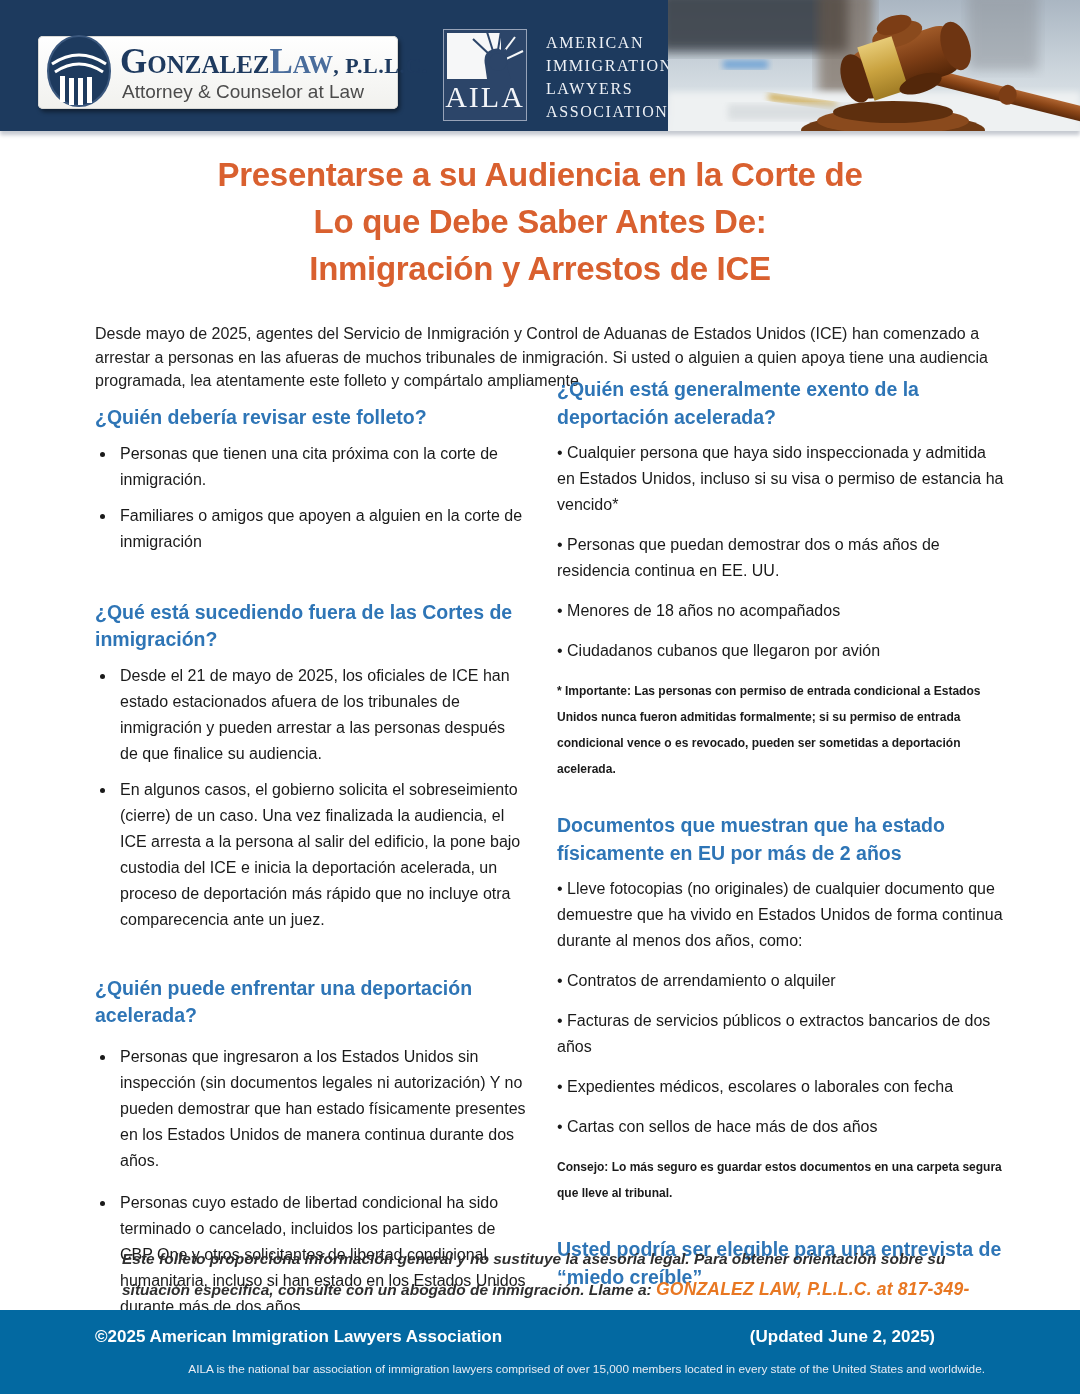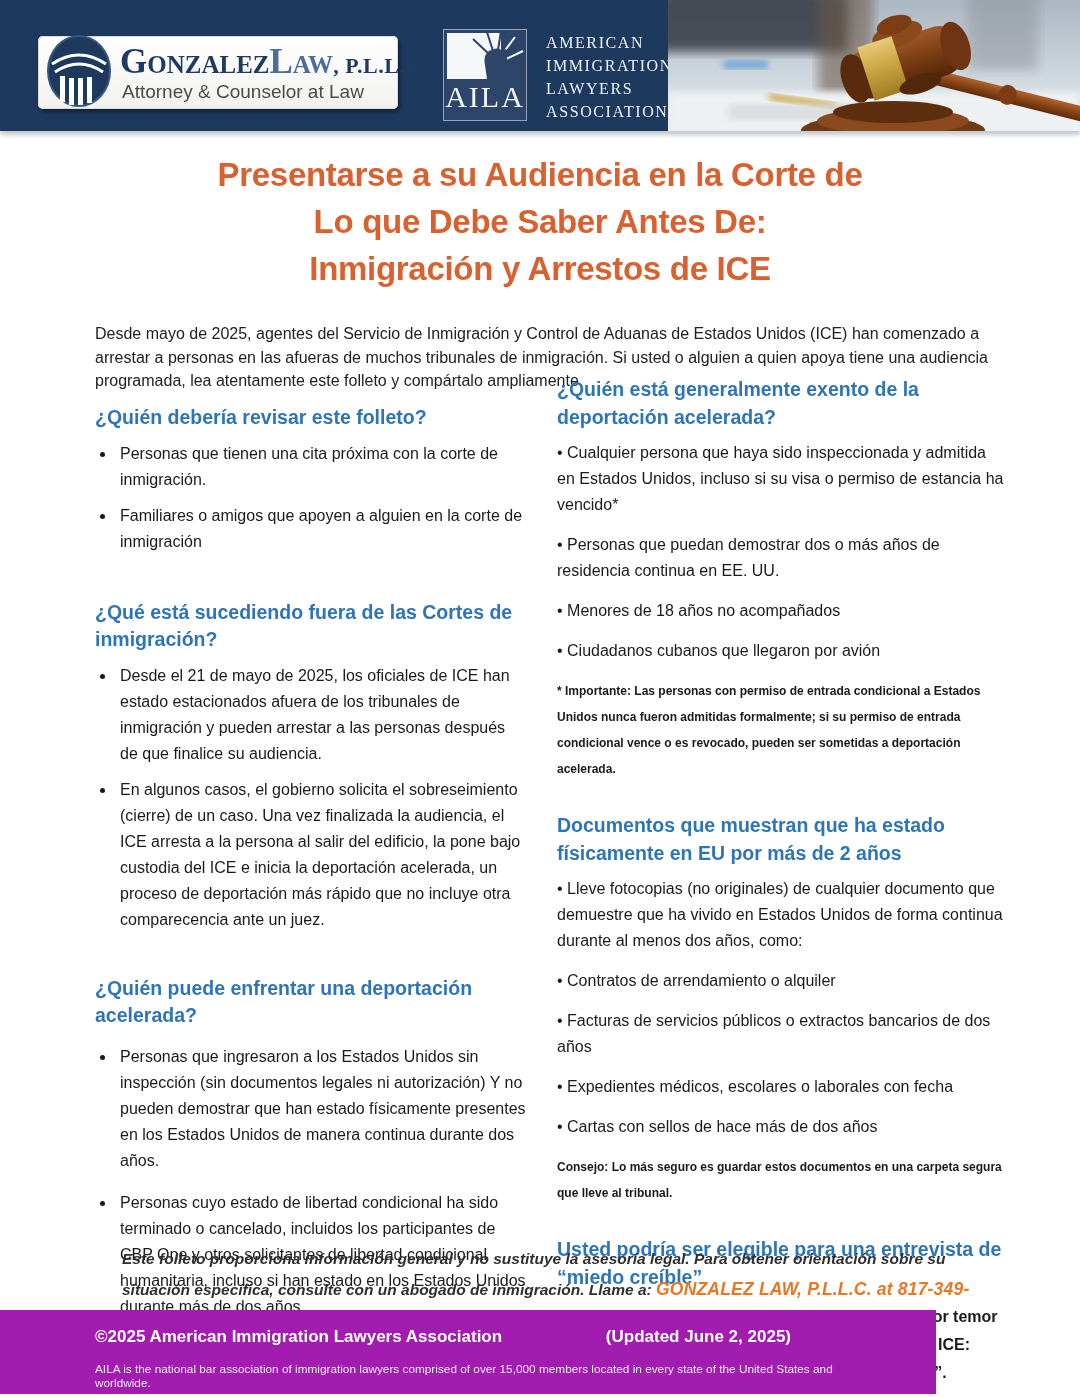--- a/index.html
+++ b/index.html
@@ -83,22 +83,22 @@
   .fear-body { font-weight:bold; font-size:16px; line-height:28px; padding-left:12px; margin-top:12px; }
 
   
   .disclaimer {
     position:absolute; left:122px; top:1244px; width:880px;
     font-weight:bold; font-style:italic; font-size:15.5px; line-height:30px; color:#2f2f2f;
   }
   .disclaimer .hl { color:#e87722; font-size:17.5px; letter-spacing:.2px; }
 
   .footer {
-    position:absolute; left:0; top:1310px; width:936px; height:84px;
-    background:#a21caf; color:#ffffff;
+    position:absolute; left:0; top:1310px; width:1080px; height:84px;
+    background:#0369a1; color:#ffffff;text-align:right;
   }
   .footer-row {
     display:flex; justify-content:space-between; align-items:baseline;
     padding:17px 145px 0 95px; font-weight:bold; font-size:17px;
   }
   .footer-small { padding:15px 95px 0 95px; font-size:11.8px; color:#e9ecf3; }
 </style>
 </head>
 <body>
 

